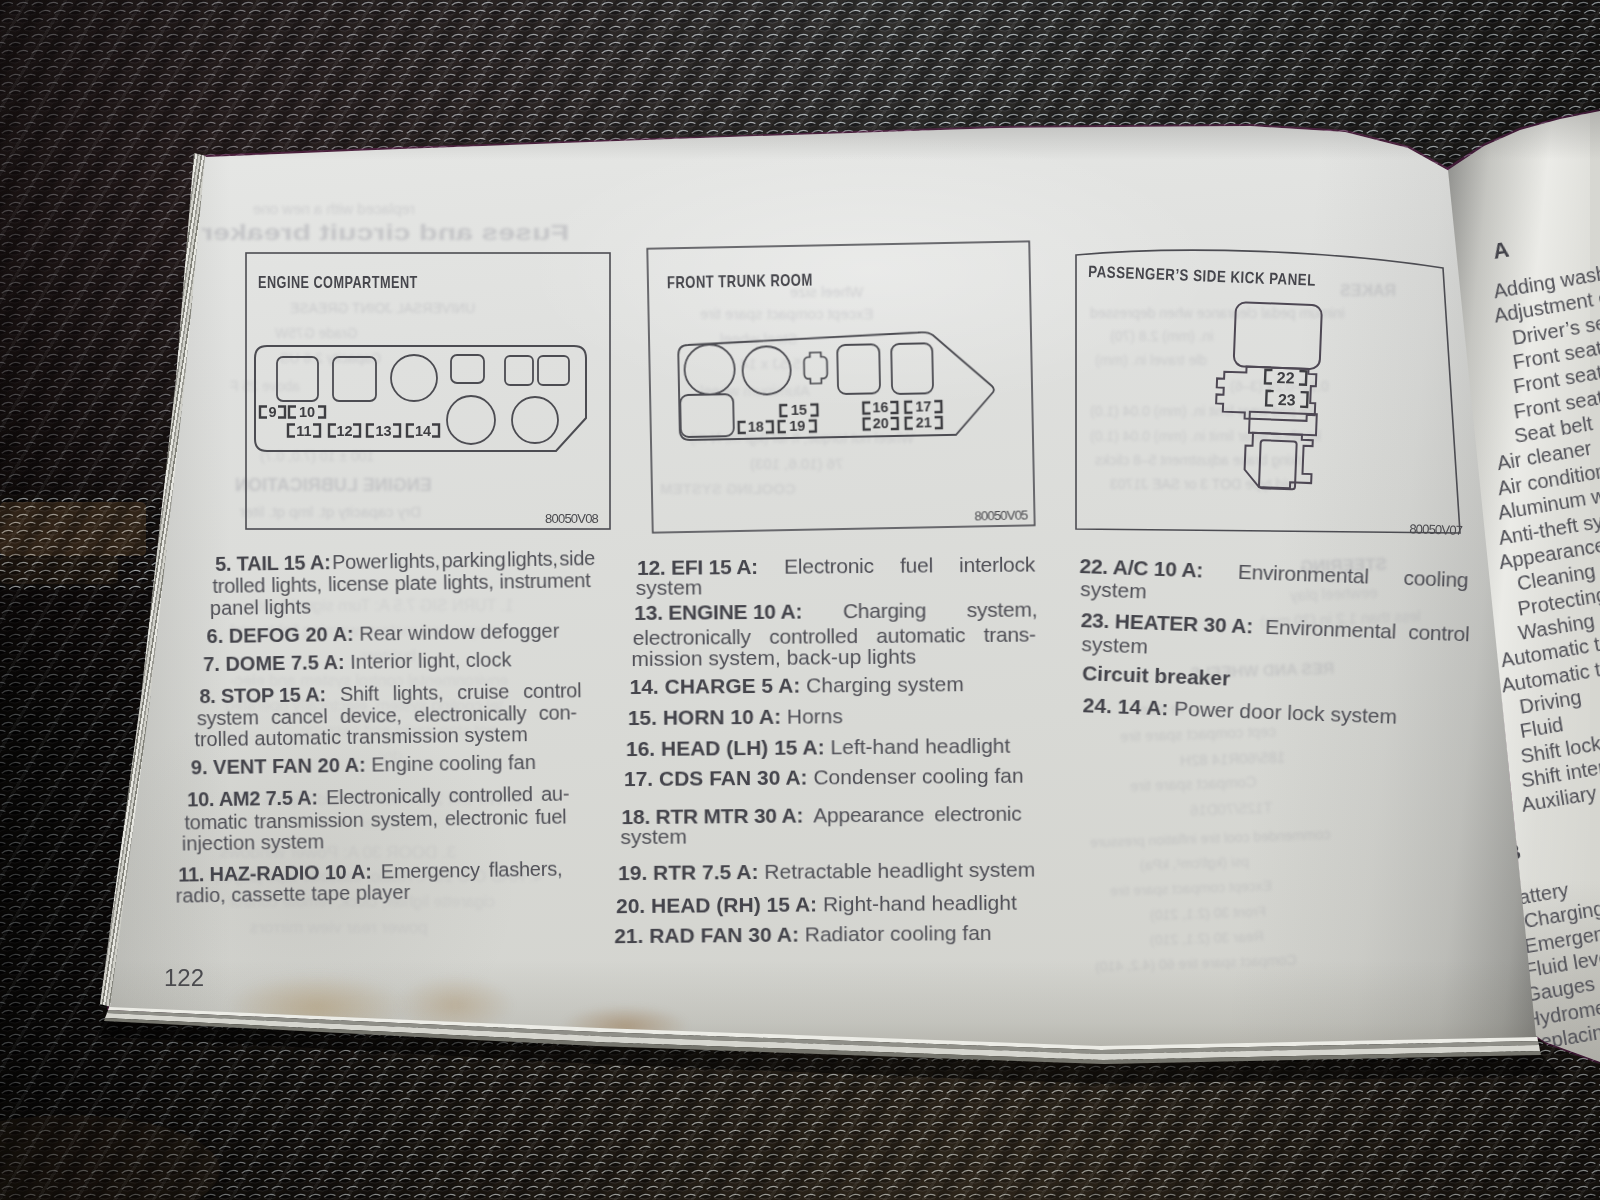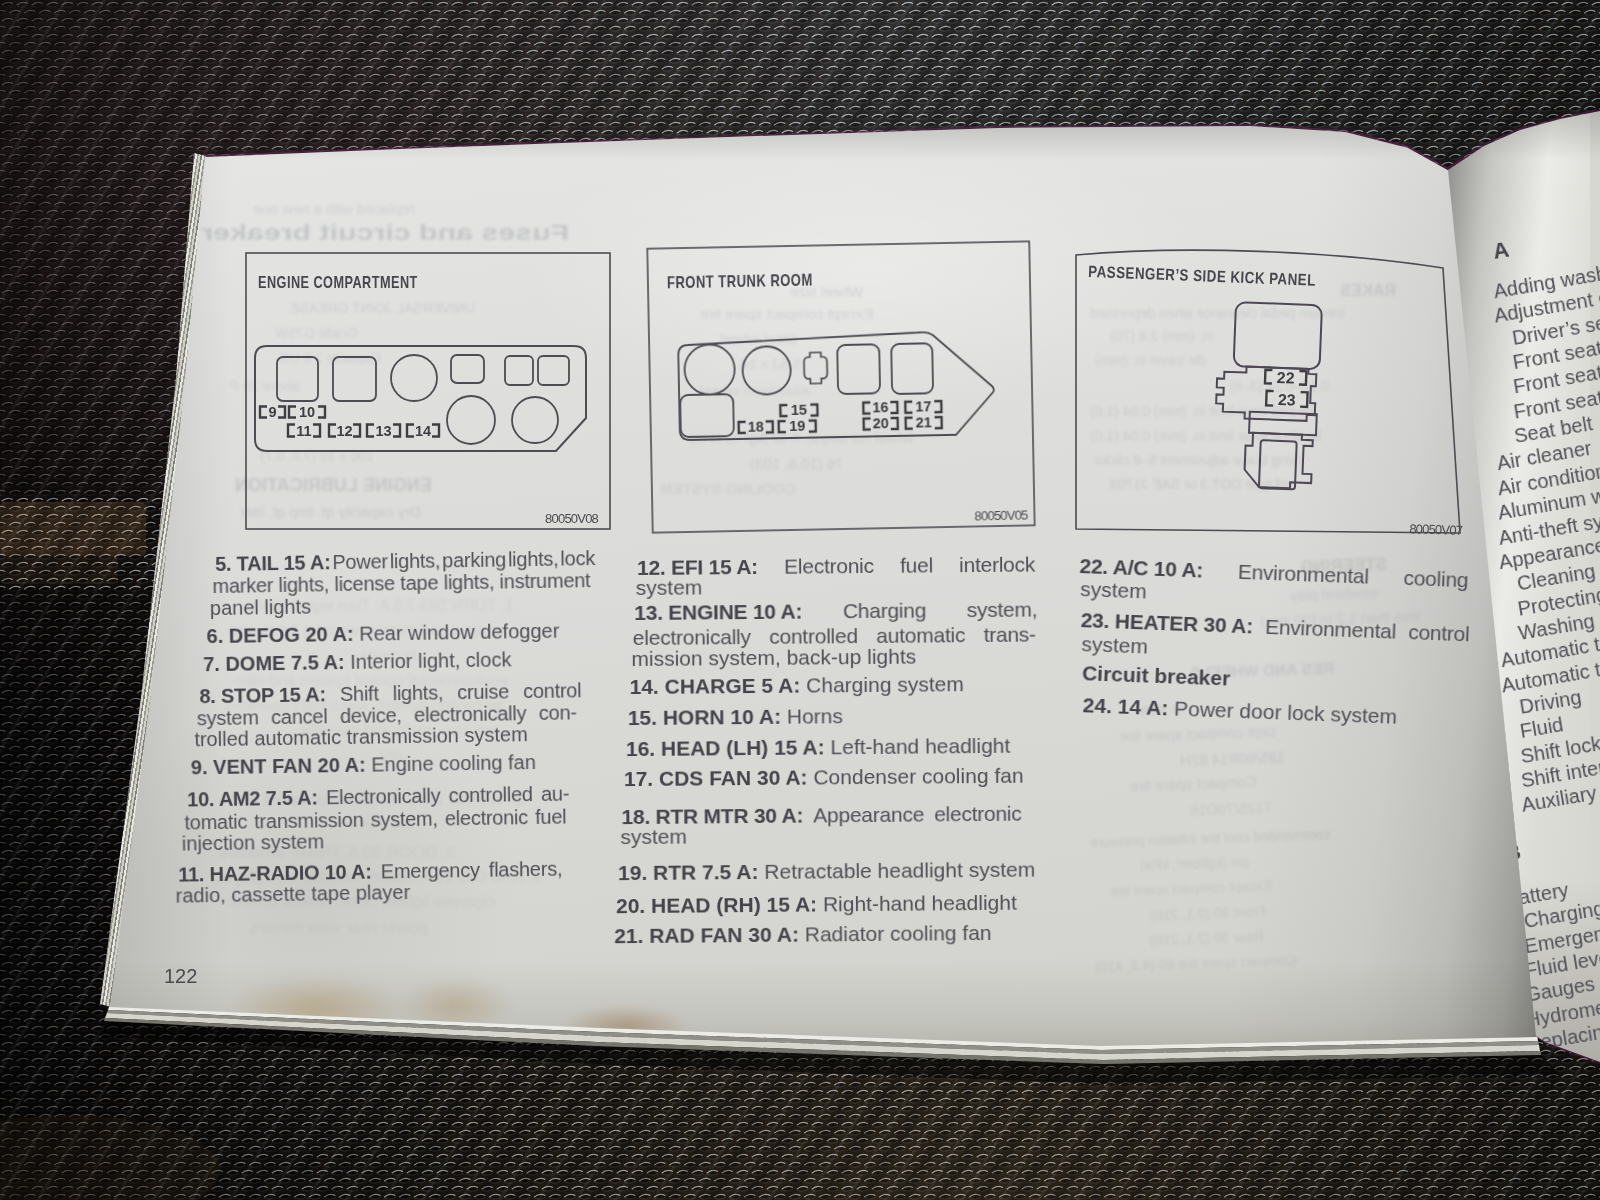--- a/index.html
+++ b/index.html
@@ -284,27 +284,27 @@
     <text x="388" y="292" font-size="13" letter-spacing="-0.8" text-anchor="end" fill="#4a4a4e" transform="rotate(2 388 292)">80050V07</text>
   </svg>
 
 <div class="col" style="left:215px;top:553.9px;width:384px;font-size:20px;transform:rotate(-0.9deg)">
 <div class="jl" style="left:-0.0px;top:0.0px;width:380px">
           <span><b>5. TAIL 15 A:</b></span>
           <span>Power</span>
           <span>lights,</span>
           <span>parking</span>
           <span>lights,</span>
-          <span>lock</span>
+          <span>side</span>
         </div>
 <div class="jl" style="left:-3.0px;top:21.9px;width:378px">
-          <span>marker</span>
+          <span>trolled</span>
           <span>lights,</span>
           <span>license</span>
-          <span>tape</span>
+          <span>plate</span>
           <span>lights,</span>
           <span>instrument</span>
         </div>
 <div class="ln" style="left:-5.9px;top:43.6px">panel lights</div>
 <div class="ln" style="left:-9.7px;top:71.7px"><b>6. DEFOG 20 A:</b> Rear window defogger</div>
 <div class="ln" style="left:-13.6px;top:100.4px"><b>7. DOME 7.5 A:</b> Interior light, clock</div>
 <div class="jl" style="left:-17.8px;top:132.2px;width:382px">
           <span><b>8. STOP 15 A:</b></span>
           <span>Shift</span>
           <span>lights,</span>
@@ -387,21 +387,21 @@
 <div class="jl" style="left:3.2px;top:53.6px;width:389px">
           <span><b>23. HEATER 30 A:</b></span>
           <span>Environmental</span>
           <span>control</span>
         </div>
 <div class="ln" style="left:4.7px;top:78.4px">system</div>
 <div class="ln" style="left:6.4px;top:107.2px"><b>Circuit breaker</b></div>
 <div class="ln" style="left:8.3px;top:138.9px"><b>24. 14 A:</b> Power door lock system</div>
 </div>
 
-<div class="ln" style="left:164px;top:966.4px;font-size:20px;color:#4a4a4e">122</div>
+<div class="ln" style="left:164px;top:966.4px;font-size:24px;color:#4a4a4e">122</div>
 </div>
 
 <div class="abs" id="pageR" style="left:0;top:0;width:1600px;height:1200px;
   clip-path:polygon(1448px 170px,1484px 146px,1520px 130px,1560px 119px,1600px 111px,1600px 1062px,1545px 1042px,1536px 1036px);
   background:linear-gradient(100deg,#eef0ec 0%,#e3e4e0 25%,#dcddd9 60%,#d5d5cf 100%);">
 
   <div class="abs" style="left:1440px;top:100px;width:150px;height:1000px;background:linear-gradient(96deg,rgba(40,40,40,0.5) 0%,rgba(130,130,128,0.22) 22%,rgba(255,255,252,0.5) 45%,rgba(255,255,252,0.15) 68%,rgba(255,255,252,0) 95%);"></div>
 
   <div class="abs" style="left:1440px;top:100px;width:160px;height:60px;background:linear-gradient(180deg,rgba(120,120,118,0.45),rgba(120,120,118,0))"></div>
 

